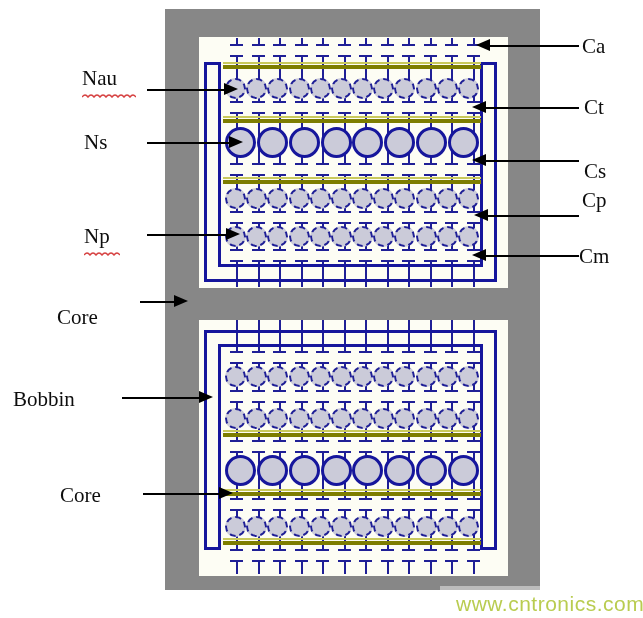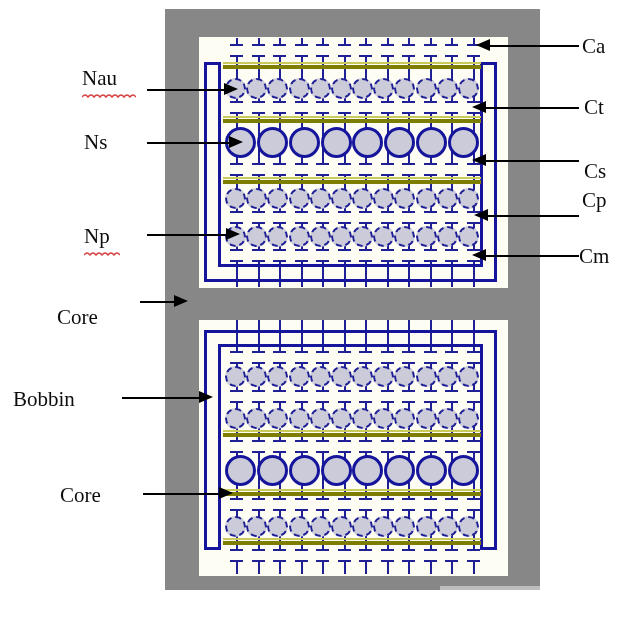--- a/index.html
+++ b/index.html
@@ -373,13 +373,14 @@
       <div class="aline" style="left: 485px; top: 160px; width: 94px;"></div>
       <div class="ahead left" style="left: 472px; top: 154px;"></div>
       <div class="abs lbl" style="left: 582px; top: 183px;">Cp</div>
       <div class="aline" style="left: 487px; top: 215px; width: 92px;"></div>
       <div class="ahead left" style="left: 474px; top: 209px;"></div>
       <div class="abs lbl" style="left: 579px; top: 239px;">Cm</div>
       <div class="aline" style="left: 485px; top: 255px; width: 94px;"></div>
       <div class="ahead left" style="left: 472px; top: 249px;"></div>
     </div>
   <div id="wmband" class="abs"></div>
+  <div id="watermark" class="abs">www.cntronics.com</div>
 </div>
 
 </body></html>

